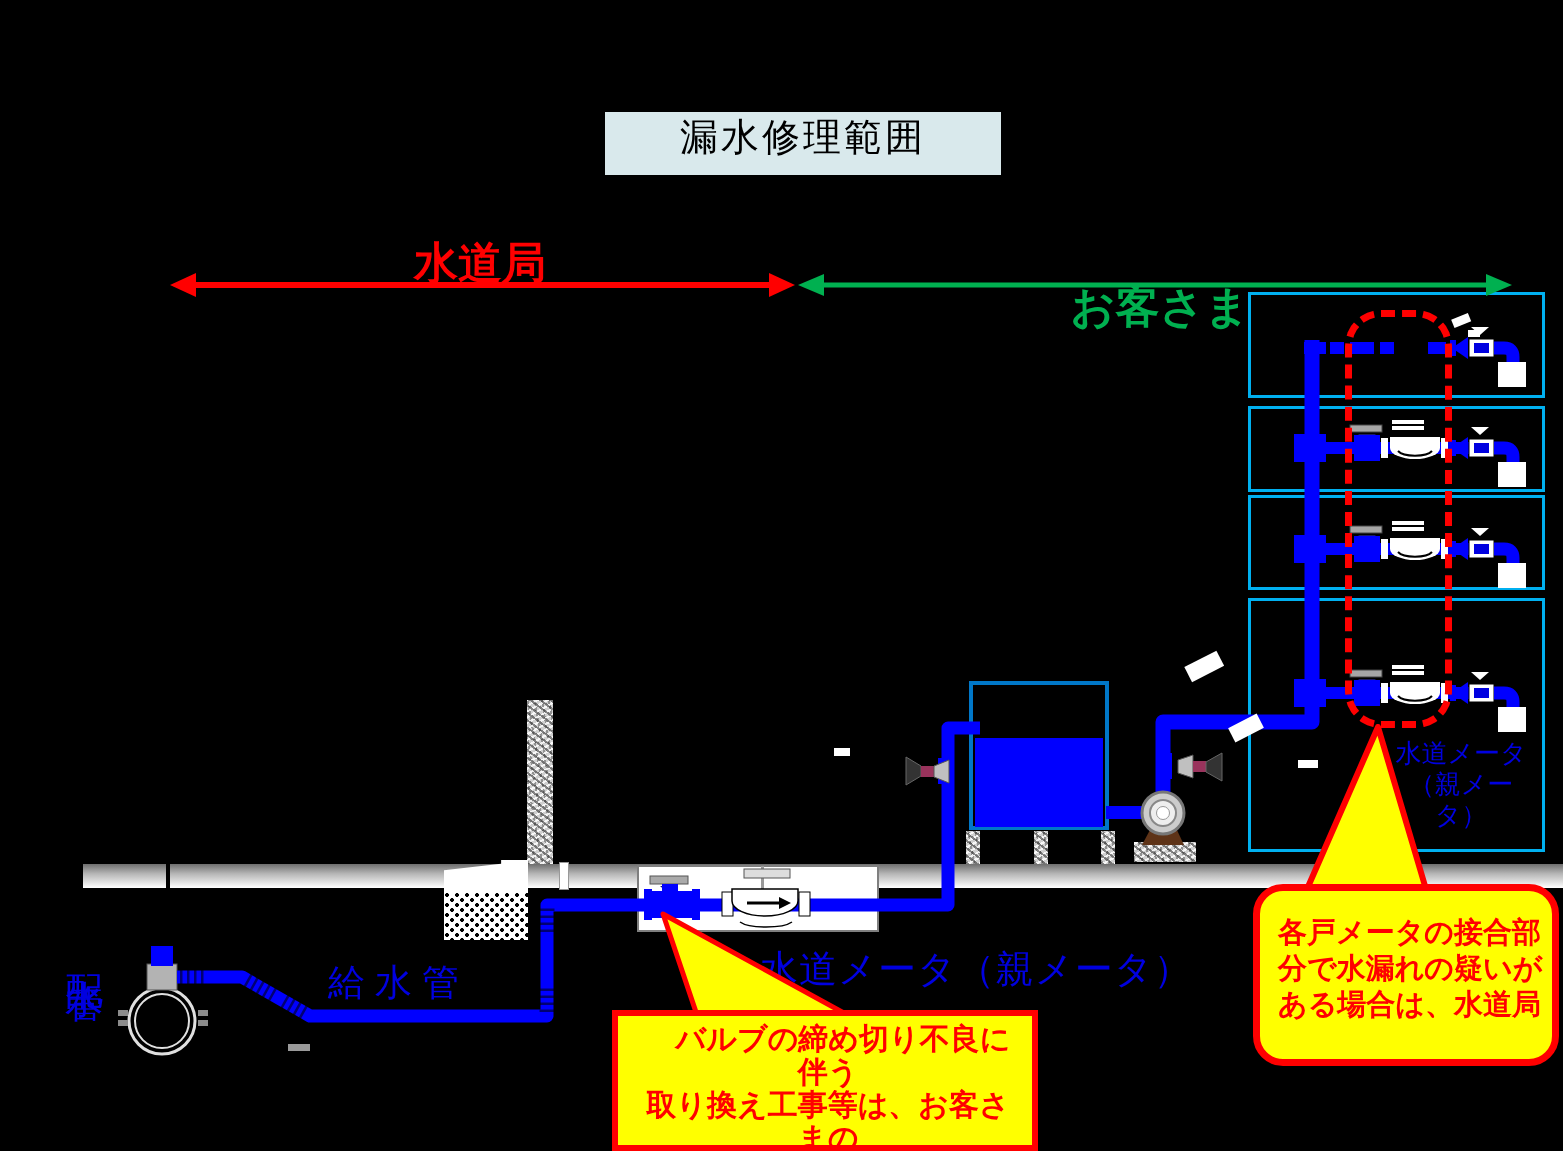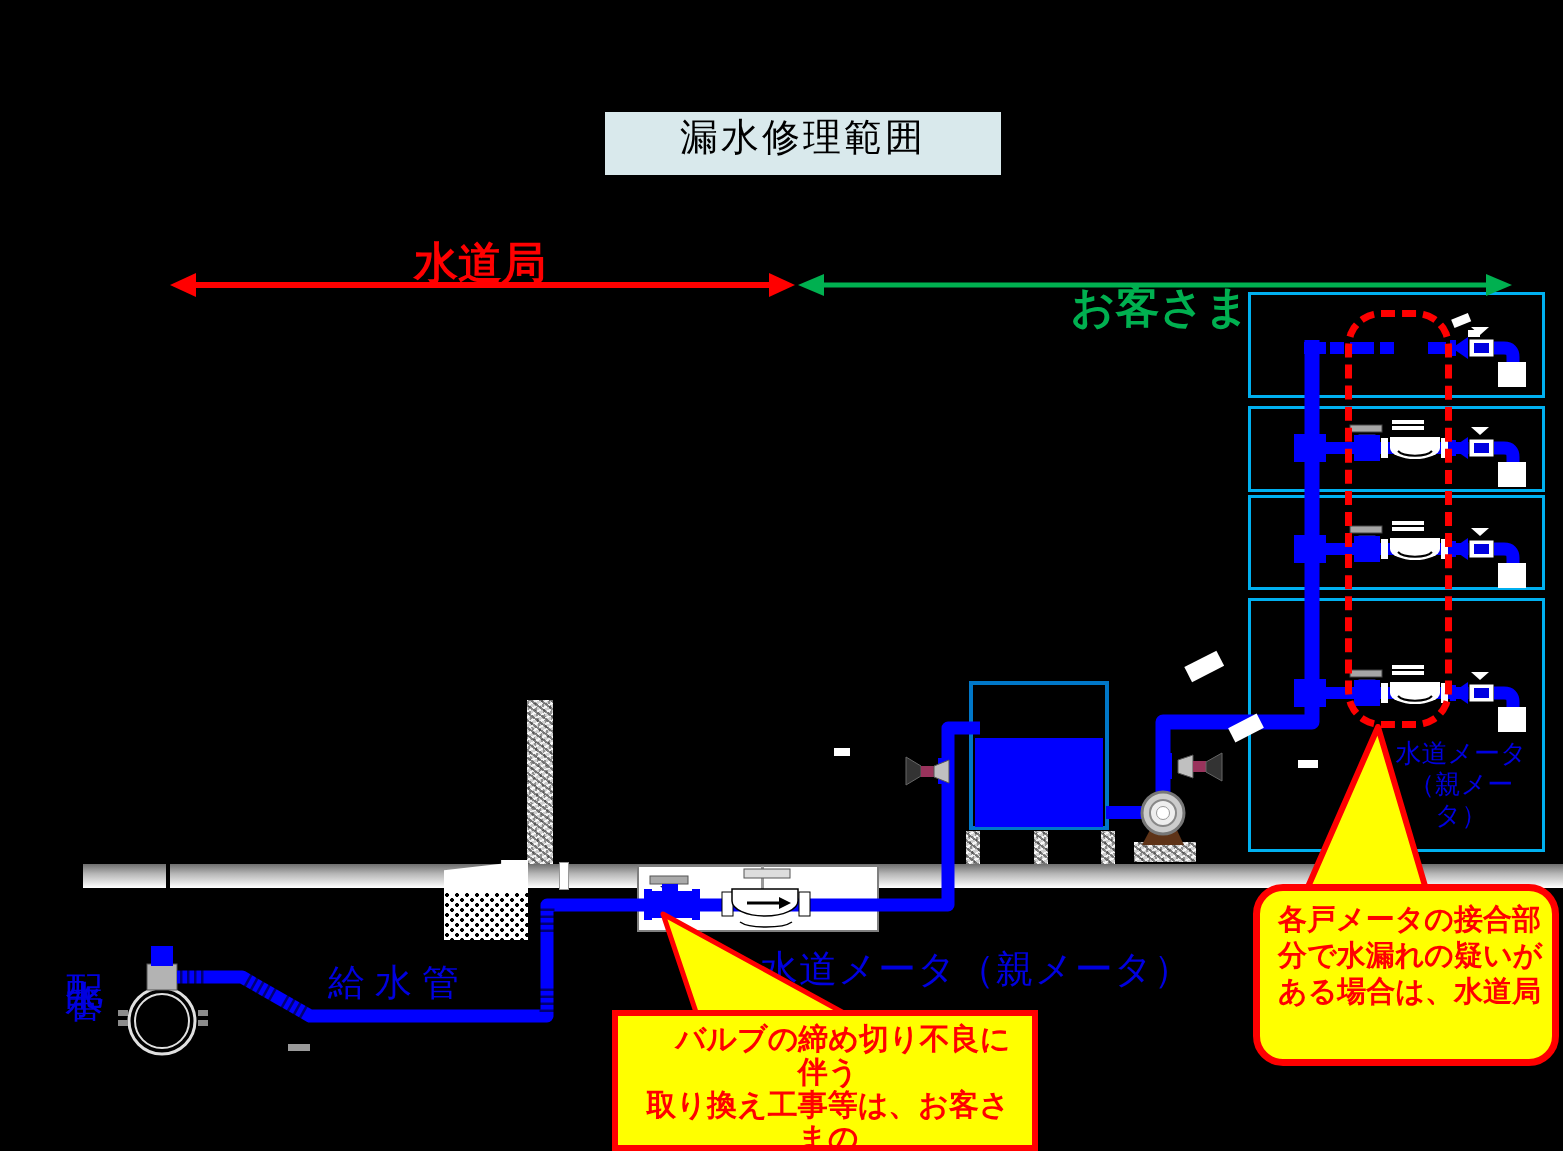--- a/index.html
+++ b/index.html
@@ -53,21 +53,21 @@
   #label-parent-meter{left:760px;top:944px;font-size:38px;letter-spacing:1px;}
   #label-supply{left:328px;top:958px;font-size:37px;letter-spacing:10px;}
   #label-distribution{left:58px;top:944px;font-size:38px;writing-mode:vertical-rl;
     text-orientation:upright;letter-spacing:6px;height:160px;}
   #label-child-meter{left:1386px;top:738px;width:150px;text-align:center;font-size:26px;line-height:31px;}
   .callout{background:var(--callout_bg,#FF0);color:var(--callout_text,#F00);font-weight:bold;box-sizing:border-box;}
   #callout-valve{left:612px;top:1010px;width:426px;height:141px;border:6px solid var(--callout_border,#F00);
     padding:6px 10px 0 16px;font-size:30px;line-height:33px;text-align:center;}
   #callout-valve .line1{text-indent:1em;}
   #callout-joint{left:1253px;top:884px;width:306px;height:182px;border:7px solid var(--callout_border,#F00);
-    border-radius:30px;padding:10px 0 0 18px;font-size:29px;line-height:36px;}
+    border-radius:30px;padding:23px 0 0 18px;font-size:29px;line-height:36px;}
   svg{position:absolute;left:0;top:0;pointer-events:none;}
 </style>
 </head>
 <body>
 
 <div id="stage">
 
   <div class="abs" id="title-box">
     <span>漏水修理範囲</span>
   </div>

